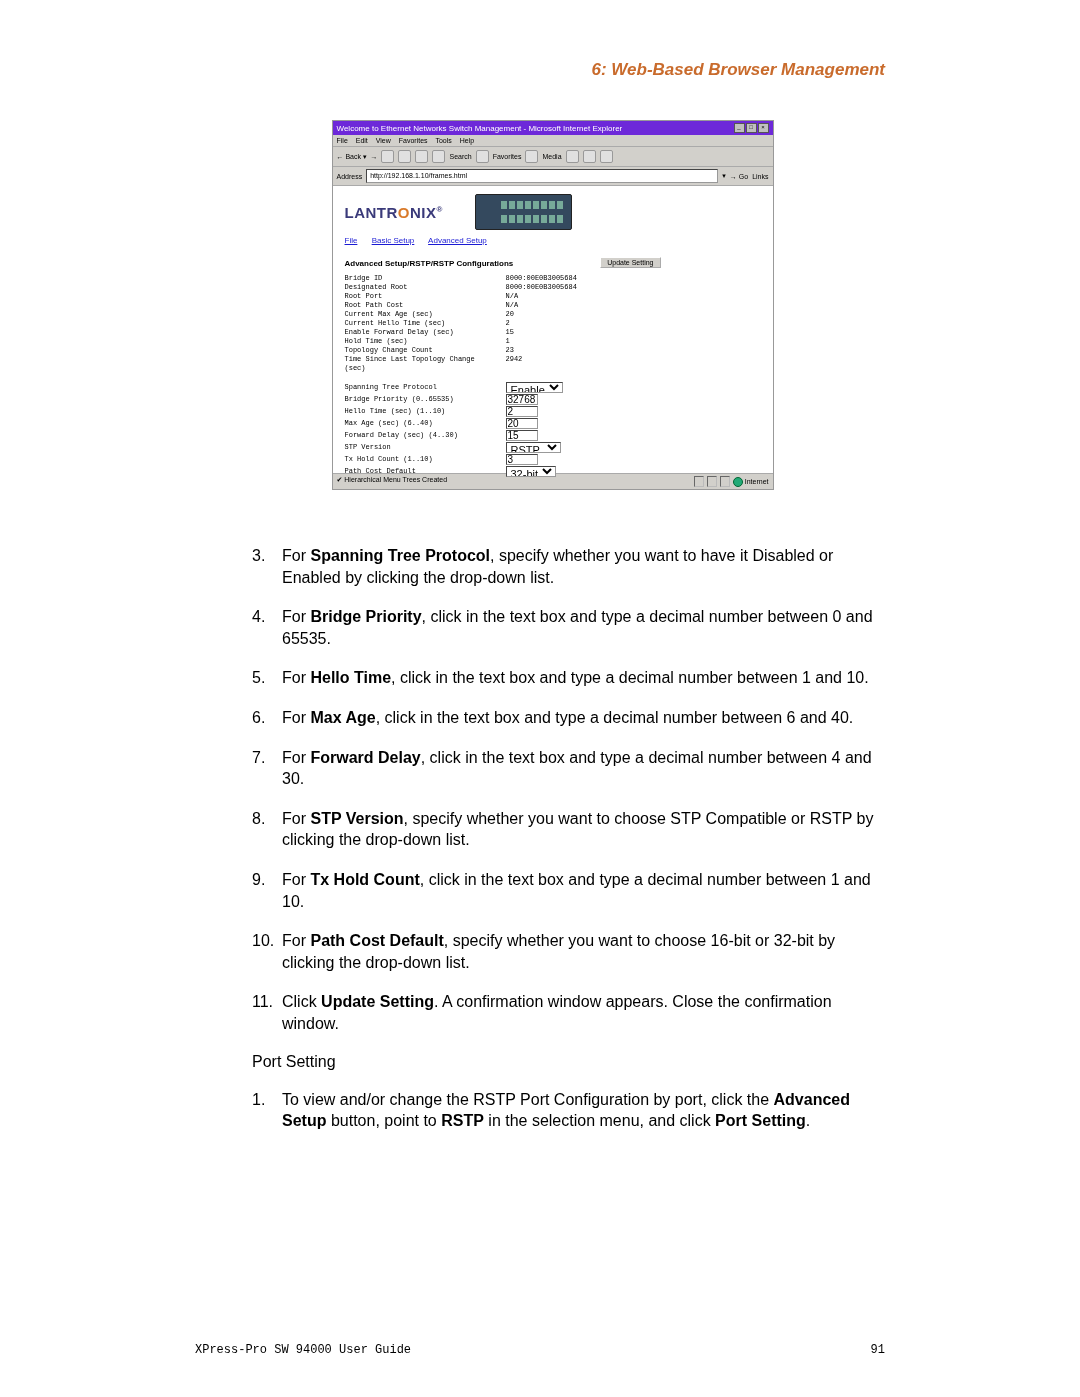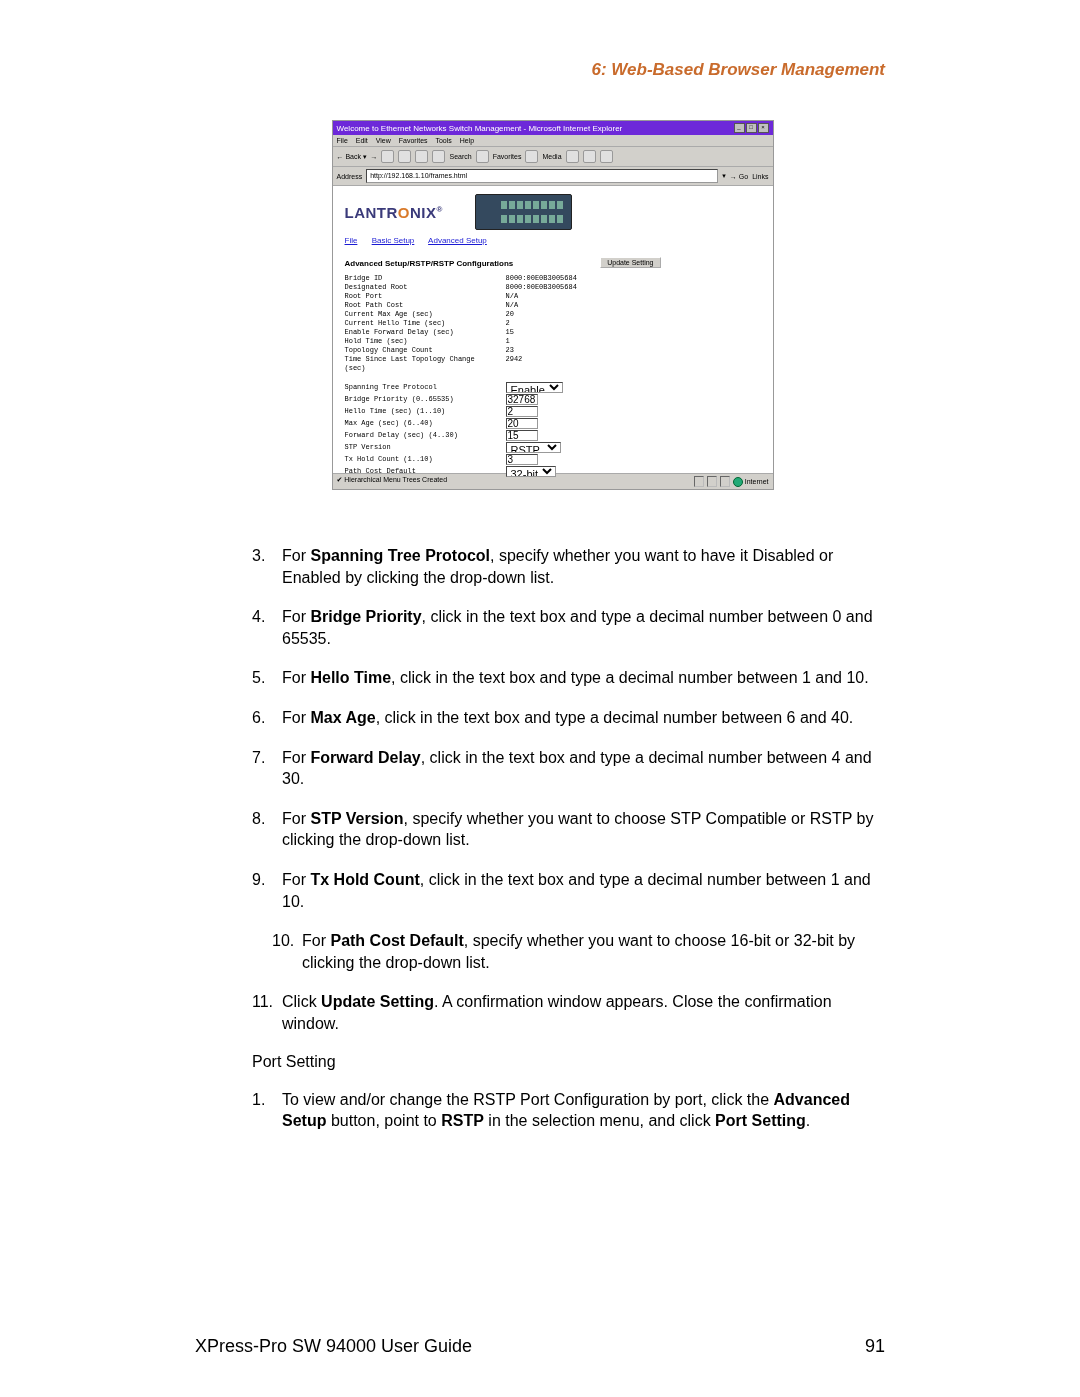--- a/index.html
+++ b/index.html
@@ -178,21 +178,22 @@
     font-size: 16px;
     margin: 10px 0 18px 32px;
   }
   .footer {
     position: absolute;
     bottom: 40px;
     left: 195px;
     right: 195px;
     display: flex;
     justify-content: space-between;
-    font-size: 18px;
+    font-size: 12px;
+    font-family: Liberation Mono, monospace;
   }
   strong { font-weight: bold; }
 </style>
 </head>
 <body>
 
 <div class="page">
 
   <div class="header">6: Web-Based Browser Management</div>
 
@@ -363,21 +364,21 @@
         <div>For <strong>Forward Delay</strong>, click in the text box and type a decimal number between 4 and 30.</div>
       </li>
       <li style="display: flex;">
         <div style="width: 30px; flex-shrink: 0;">8.</div>
         <div>For <strong>STP Version</strong>, specify whether you want to choose STP Compatible or RSTP by clicking the drop-down list.</div>
       </li>
       <li style="display: flex;">
         <div style="width: 30px; flex-shrink: 0;">9.</div>
         <div>For <strong>Tx Hold Count</strong>, click in the text box and type a decimal number between 1 and 10.</div>
       </li>
-      <li style="display: flex; margin-left: 20px;">
+      <li style="display: flex;">
         <div style="width: 30px; flex-shrink: 0;">10.</div>
         <div>For <strong>Path Cost Default</strong>, specify whether you want to choose 16-bit or 32-bit by clicking the drop-down list.</div>
       </li>
       <li style="display: flex;">
         <div style="width: 30px; flex-shrink: 0;">11.</div>
         <div>Click <strong>Update Setting</strong>. A confirmation window appears. Close the confirmation window.</div>
       </li>
     </ol>
 
   <div class="subheading">Port Setting</div>

